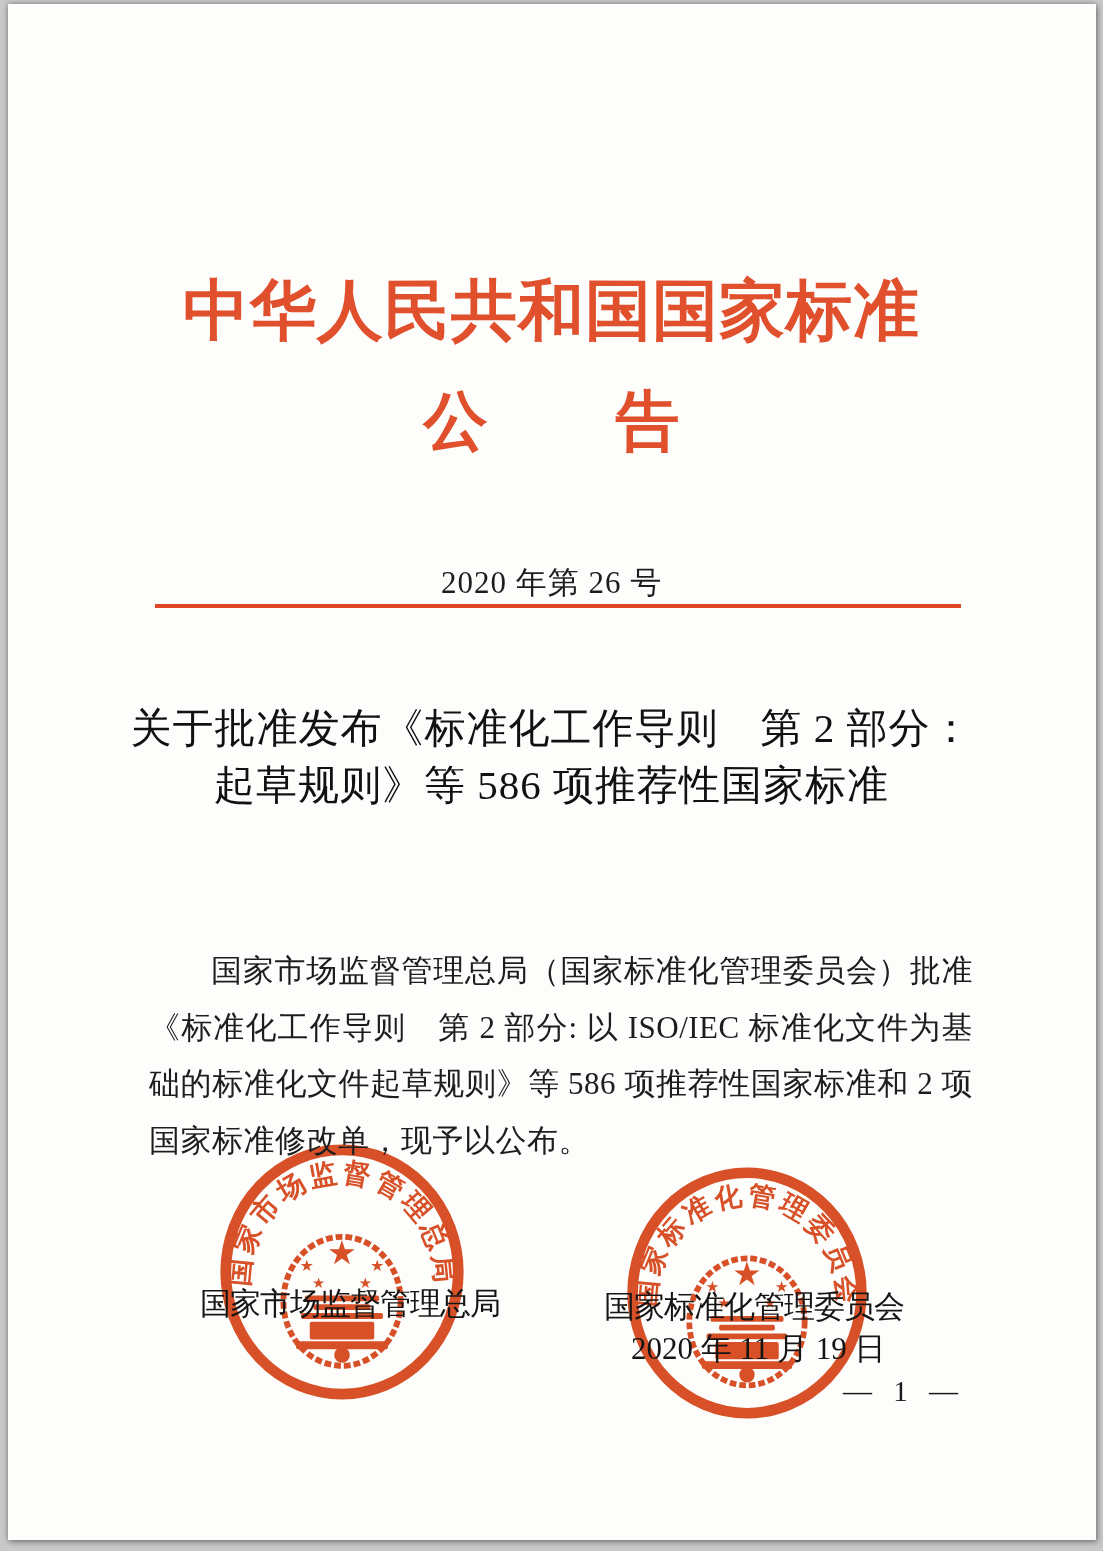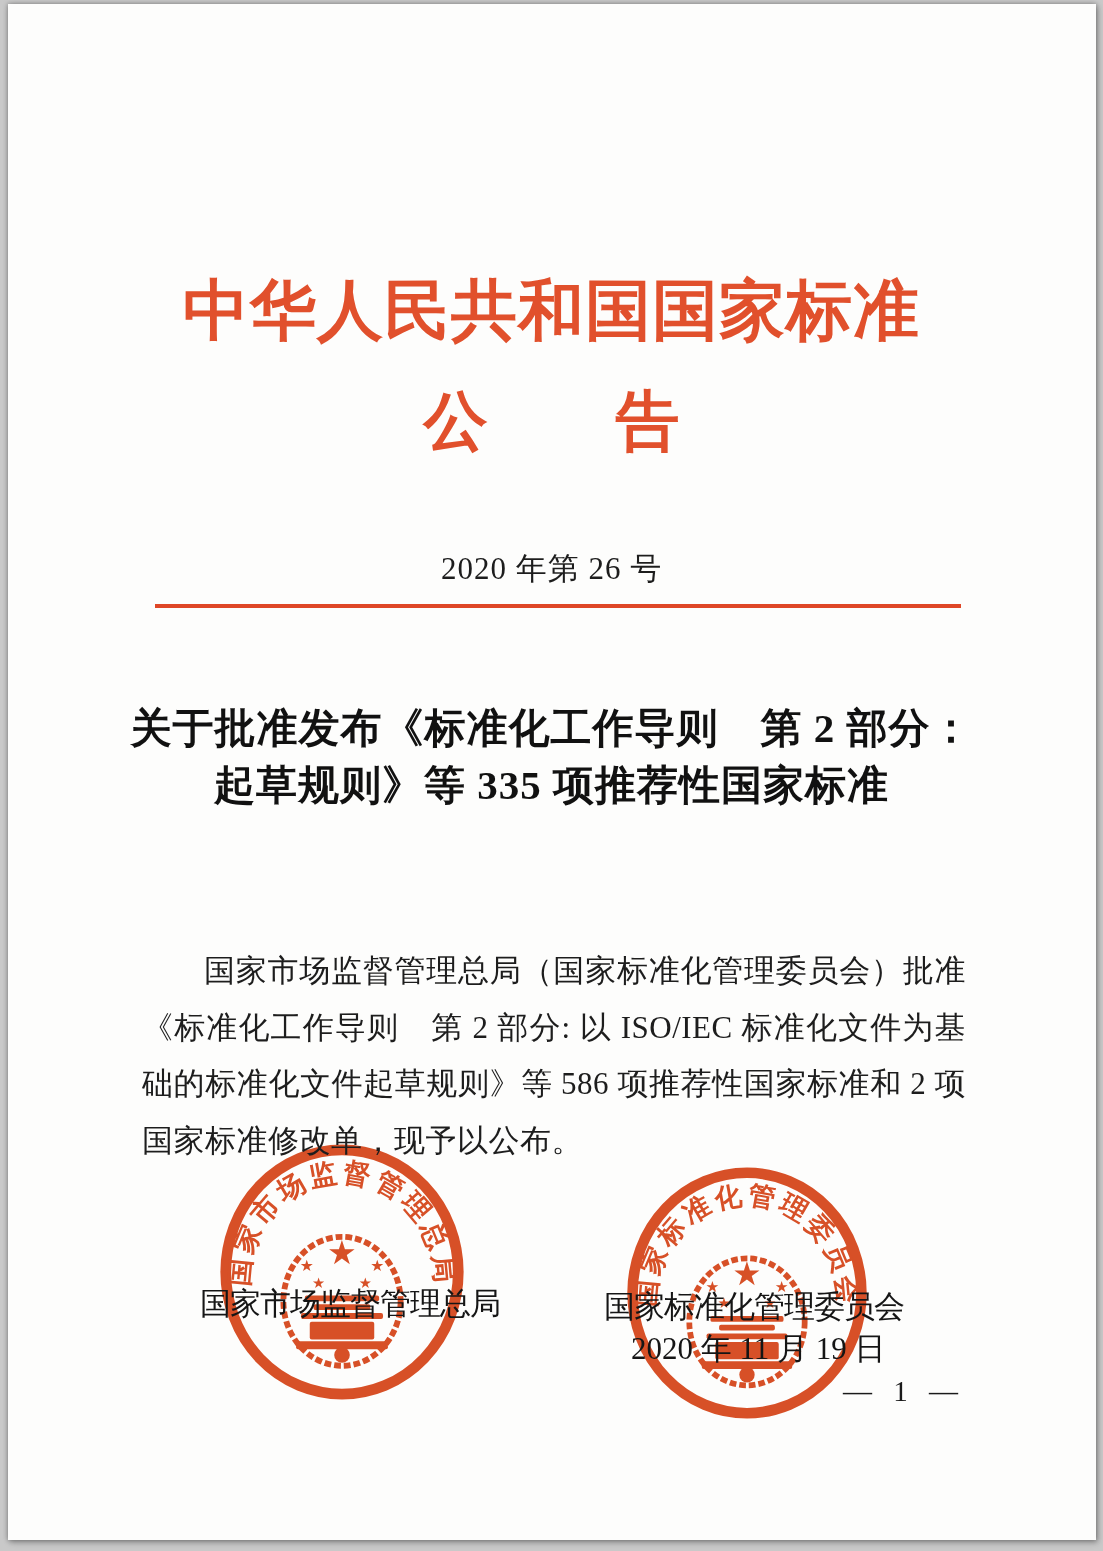--- a/index.html
+++ b/index.html
@@ -26,33 +26,33 @@
   .abs{position:absolute;}
   .centered{left:0;width:1103px;text-align:center;}
   .main-title{
     top:266px;font-size:66px;font-weight:700;color:var(--title-red);
     letter-spacing:1px;z-index:3;
   }
   .subtitle{
     top:378px;font-size:64px;font-weight:700;color:var(--title-red);z-index:3;
   }
   .issue-number{
-    top:548px;font-size:31px;color:var(--ink);z-index:3;letter-spacing:1px;
+    top:562px;font-size:31px;color:var(--ink);z-index:3;letter-spacing:1px;
   }
   .red-rule{
     left:155px;top:604px;width:806px;height:4px;background:var(--rule-red);z-index:3;
   }
   .doc-heading{
     top:700px;z-index:3;color:#111;
   }
   .doc-heading div{
-    font-size:41px;font-weight:700;line-height:57px;letter-spacing:1px;
+    font-size:41px;font-weight:400;line-height:57px;letter-spacing:1px;
   }
   .body-par{
-    left:142px;top:943px;width:824px;font-size:31px;line-height:56.5px;
+    left:149px;top:943px;width:824px;font-size:31px;line-height:56.5px;
     color:var(--ink);text-align:justify;text-indent:2em;z-index:3;
     letter-spacing:.5px;
   }
   .seal{z-index:1;opacity:.96;}
   .seal-left{left:215px;top:1138px;width:254px;height:268px;}
   .seal-right{left:622px;top:1153px;width:250px;height:280px;}
   .org-name{
     font-size:31px;color:#151515;z-index:4;letter-spacing:-1px;white-space:nowrap;
   }
   .org-left{left:200px;top:1283px;}
@@ -76,21 +76,21 @@
   <div class="abs centered subtitle">公　　告</div>
 
   <div class="abs centered main-title">中华人民共和国国家标准</div>
 
   <div class="abs centered issue-number">2020 年第 26 号</div>
 
   <div class="abs red-rule"></div>
 
   <div class="abs centered doc-heading">
     <div>关于批准发布《标准化工作导则　第 2 部分：</div>
-    <div>起草规则》等 335 项推荐性国家标准</div>
+    <div>起草规则》等 586 项推荐性国家标准</div>
   </div>
 
   <div class="abs body-par">国家市场监督管理总局（国家标准化管理委员会）批准《标准化工作导则　第 2 部分: 以 ISO/IEC 标准化文件为基础的标准化文件起草规则》等 586 项推荐性国家标准和 2 项国家标准修改单，现予以公布。</div>
 
   <svg class="abs seal seal-left" viewBox="0 0 260 272" aria-hidden="true">
     <ellipse cx="130" cy="136" rx="119" ry="125" fill="none" stroke="var(--seal-red)" stroke-width="11"></ellipse>
     <path id="arcL" d="M 39 174 A 95 101 0 1 1 221 174" fill="none"></path>
     <text font-size="28" font-weight="700" fill="var(--seal-red)" letter-spacing="4" text-anchor="middle">
       <textPath href="#arcL" startOffset="50%">国家市场监督管理总局</textPath>
     </text>

